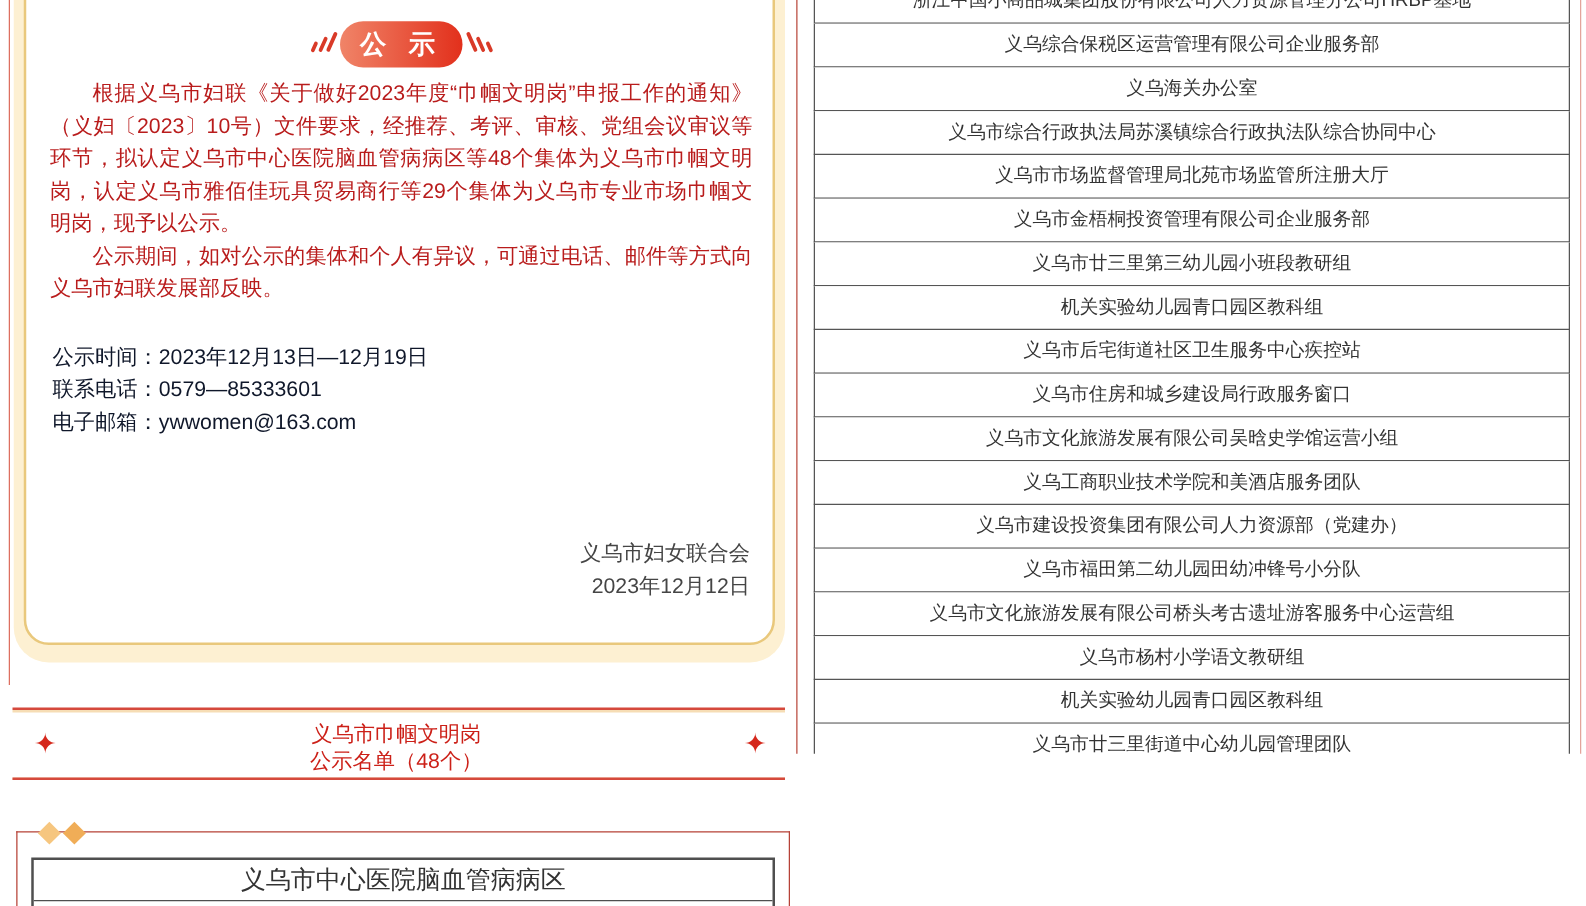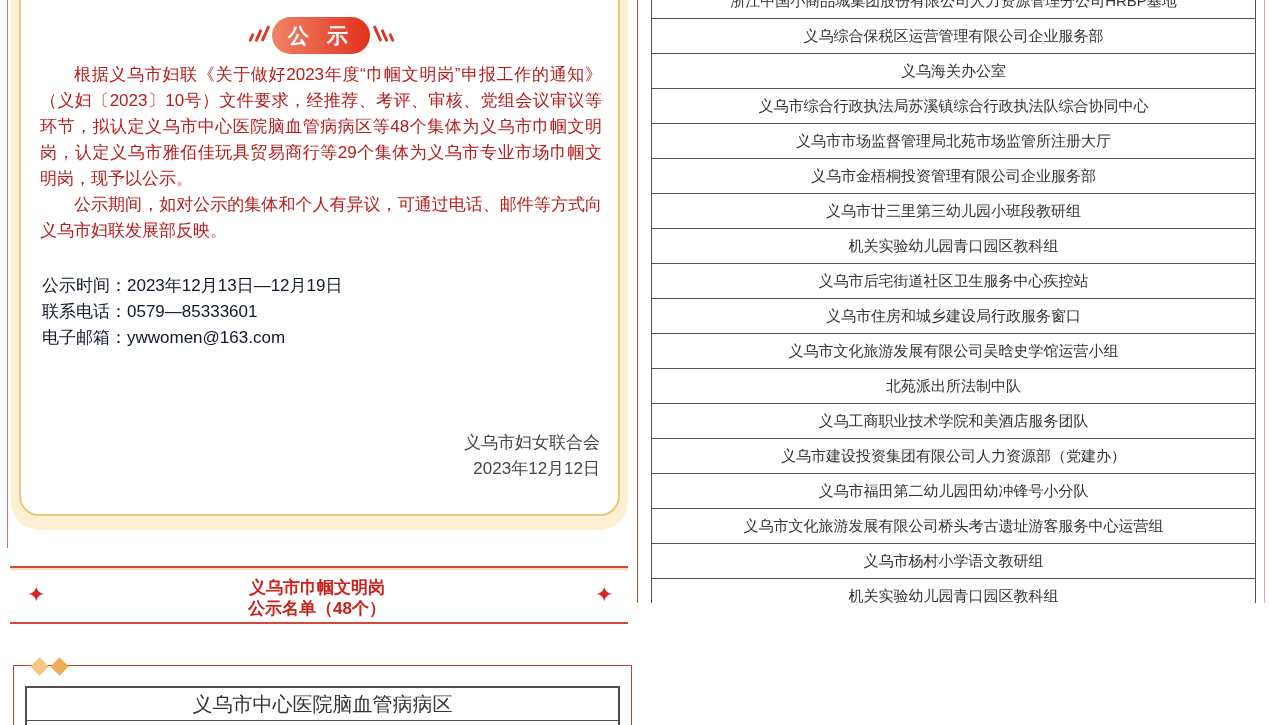--- a/index.html
+++ b/index.html
@@ -46,21 +46,21 @@
   .info{position:absolute;left:42px;top:273px;font-size:17px;line-height:26px;color:#0f172a;}
   .sign{position:absolute;right:34px;top:430px;text-align:right;font-size:17px;line-height:26px;color:#454545;}
   
   .rule{position:absolute;left:10px;width:618px;height:4px;}
   .rule .red{position:absolute;left:0;top:0;width:100%;height:2px;background:#d5493c;}
   .rule .cream{position:absolute;left:0;top:2px;width:100%;height:2px;background:#f6ddb5;}
   .rule-top{top:566px;}
   .rule-bottom{top:620px;}
   .sec-title{
     position:absolute;left:0;top:577px;width:634px;text-align:center;
-    color:#cc2018;font-weight:bold;font-size:17px;line-height:21px;
+    color:#cc2018;font-weight:normal;font-size:17px;line-height:21px;
   }
   .star{position:absolute;top:584px;color:#d5281c;font-size:22px;line-height:22px;}
   .star-l{left:27px;}
   .star-r{left:595px;}
   
   .list-box-left{
     position:absolute;left:13px;top:665px;width:617px;height:80px;
     border:1px solid #b64237;border-bottom:none;
   }
   .diamond{position:absolute;width:13px;height:13px;transform:rotate(45deg);}
@@ -163,21 +163,20 @@
       <div class="rrow">义乌综合保税区运营管理有限公司企业服务部</div>
       <div class="rrow">义乌海关办公室</div>
       <div class="rrow">义乌市综合行政执法局苏溪镇综合行政执法队综合协同中心</div>
       <div class="rrow">义乌市市场监督管理局北苑市场监管所注册大厅</div>
       <div class="rrow">义乌市金梧桐投资管理有限公司企业服务部</div>
       <div class="rrow">义乌市廿三里第三幼儿园小班段教研组</div>
       <div class="rrow">机关实验幼儿园青口园区教科组</div>
       <div class="rrow">义乌市后宅街道社区卫生服务中心疾控站</div>
       <div class="rrow">义乌市住房和城乡建设局行政服务窗口</div>
       <div class="rrow">义乌市文化旅游发展有限公司吴晗史学馆运营小组</div>
-      <div class="rrow">北苑派出所法制中队</div>
       <div class="rrow">义乌工商职业技术学院和美酒店服务团队</div>
       <div class="rrow">义乌市建设投资集团有限公司人力资源部（党建办）</div>
       <div class="rrow">义乌市福田第二幼儿园田幼冲锋号小分队</div>
       <div class="rrow">义乌市文化旅游发展有限公司桥头考古遗址游客服务中心运营组</div>
       <div class="rrow">义乌市杨村小学语文教研组</div>
       <div class="rrow">机关实验幼儿园青口园区教科组</div>
       <div class="rrow">义乌市廿三里街道中心幼儿园管理团队</div>
       <div class="rrow"></div>
     </div>
   </div>

